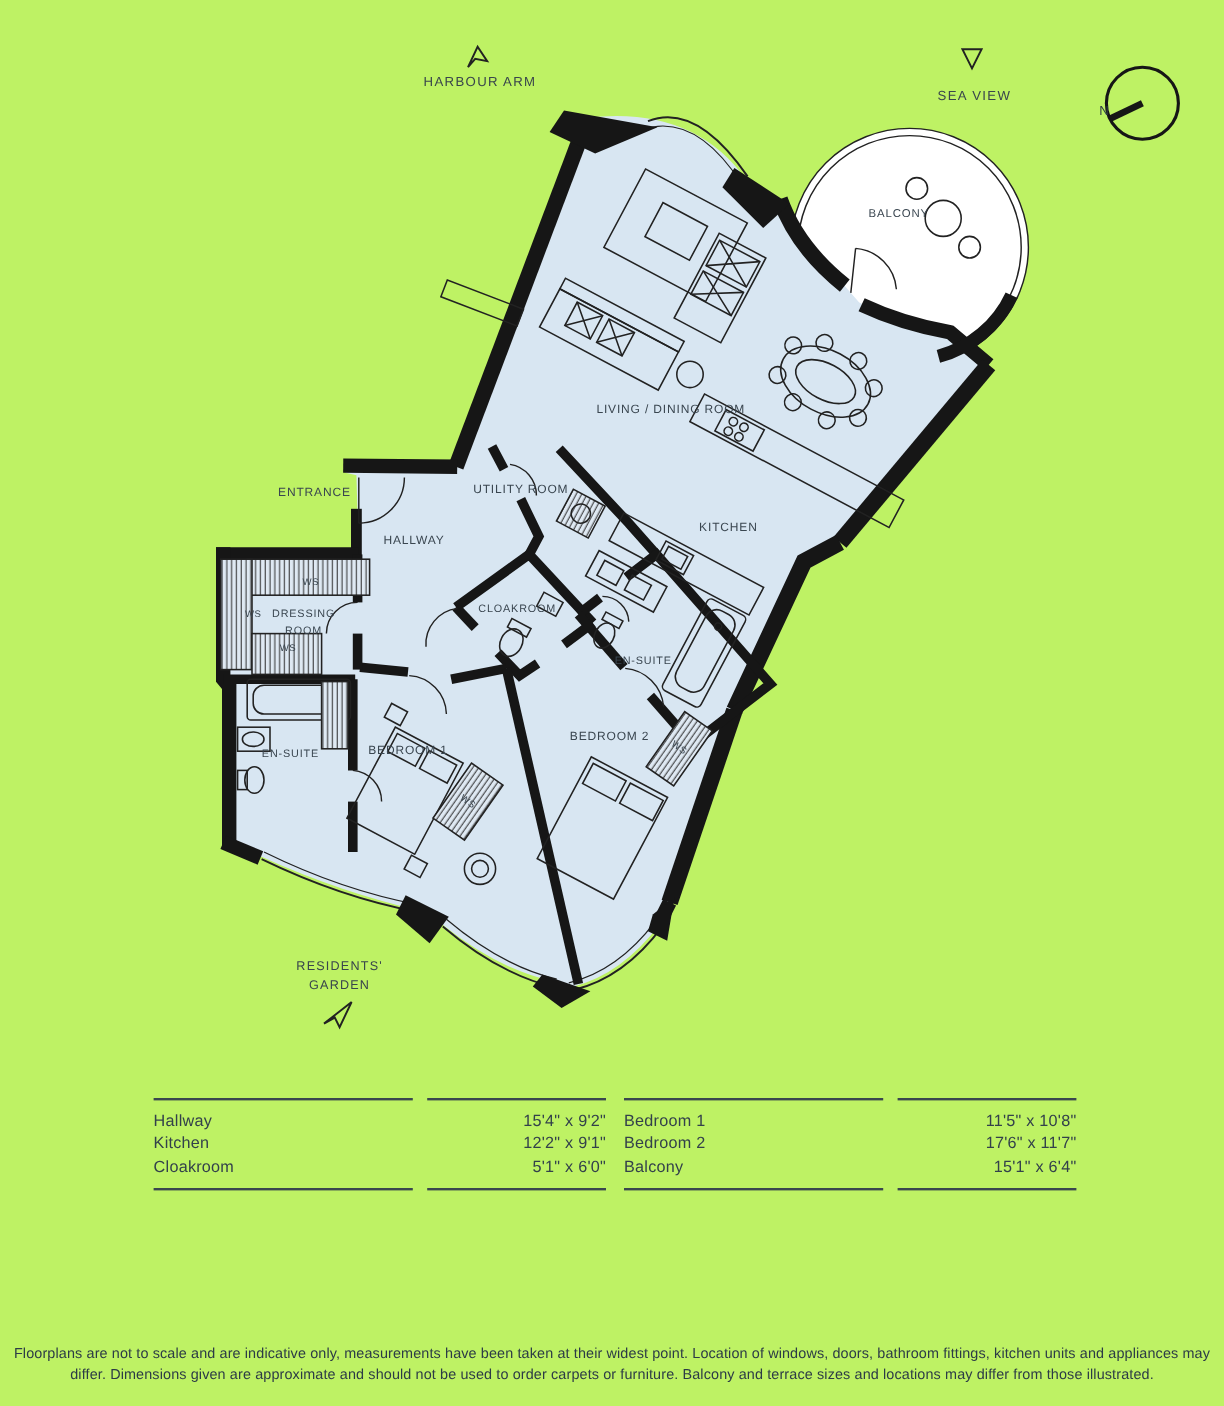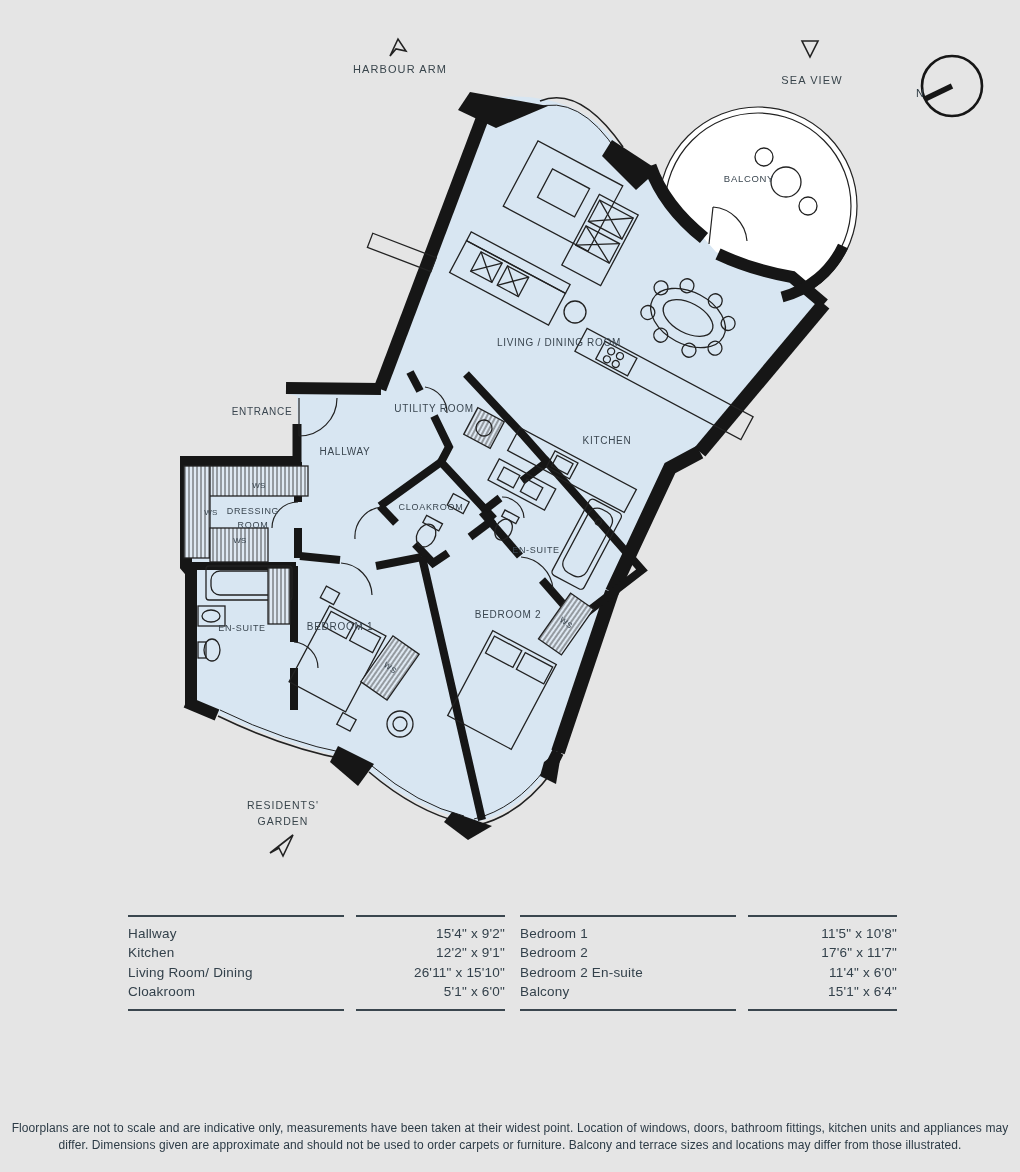--- a/index.html
+++ b/index.html
@@ -1,16 +1,16 @@
 <!DOCTYPE html>
 <html><head>
 <meta charset="utf-8">
 <style>
   html,body{margin:0;padding:0;background:#fff;}
-  .page{position:relative;width:1020px;height:1172px;background:#e5e5e5;overflow:hidden;
+  .page{position:relative;width:1020px;height:1172px;background:#bef264;overflow:hidden;
         font-family:"Liberation Sans",sans-serif;color:#36444d;}
   svg{position:absolute;left:0;top:0;}
   .abs{position:absolute;}
   .plan-label{position:absolute;transform:translate(-50%,-50%);font-size:10px;letter-spacing:.7px;
               color:#3a4650;white-space:nowrap;font-weight:400;}
   .small-label{font-size:8px;letter-spacing:.4px;}
   .rot35{transform:translate(-50%,-50%) rotate(35deg);}
   .hdr-label{position:absolute;transform:translate(-50%,0);font-size:11px;letter-spacing:1.1px;
              color:#39454c;white-space:nowrap;}
   .garden-label{position:absolute;transform:translate(-50%,0);font-size:10.5px;letter-spacing:1px;
@@ -326,24 +326,20 @@
     <div class="dim-rows">
       <div class="dim-row">
           <span class="nm">Hallway</span>
           <span class="sz">15'4" x 9'2"</span>
         </div>
       <div class="dim-row">
           <span class="nm">Kitchen</span>
           <span class="sz">12'2" x 9'1"</span>
         </div>
       <div class="dim-row">
-          <span class="nm">Living Room/ Dining</span>
-          <span class="sz">26'11" x 15'10"</span>
-        </div>
-      <div class="dim-row">
           <span class="nm">Cloakroom</span>
           <span class="sz">5'1" x 6'0"</span>
         </div>
     </div>
     <div class="rule">
         <div class="seg1"></div>
         <div class="gap"></div>
         <div class="seg2"></div>
       </div>
   </div>
@@ -357,24 +353,20 @@
     <div class="dim-rows">
       <div class="dim-row">
           <span class="nm">Bedroom 1</span>
           <span class="sz">11'5" x 10'8"</span>
         </div>
       <div class="dim-row">
           <span class="nm">Bedroom 2</span>
           <span class="sz">17'6" x 11'7"</span>
         </div>
       <div class="dim-row">
-          <span class="nm">Bedroom 2 En-suite</span>
-          <span class="sz">11'4" x 6'0"</span>
-        </div>
-      <div class="dim-row">
           <span class="nm">Balcony</span>
           <span class="sz">15'1" x 6'4"</span>
         </div>
     </div>
     <div class="rule">
         <div class="seg1"></div>
         <div class="gap"></div>
         <div class="seg2"></div>
       </div>
   </div>

